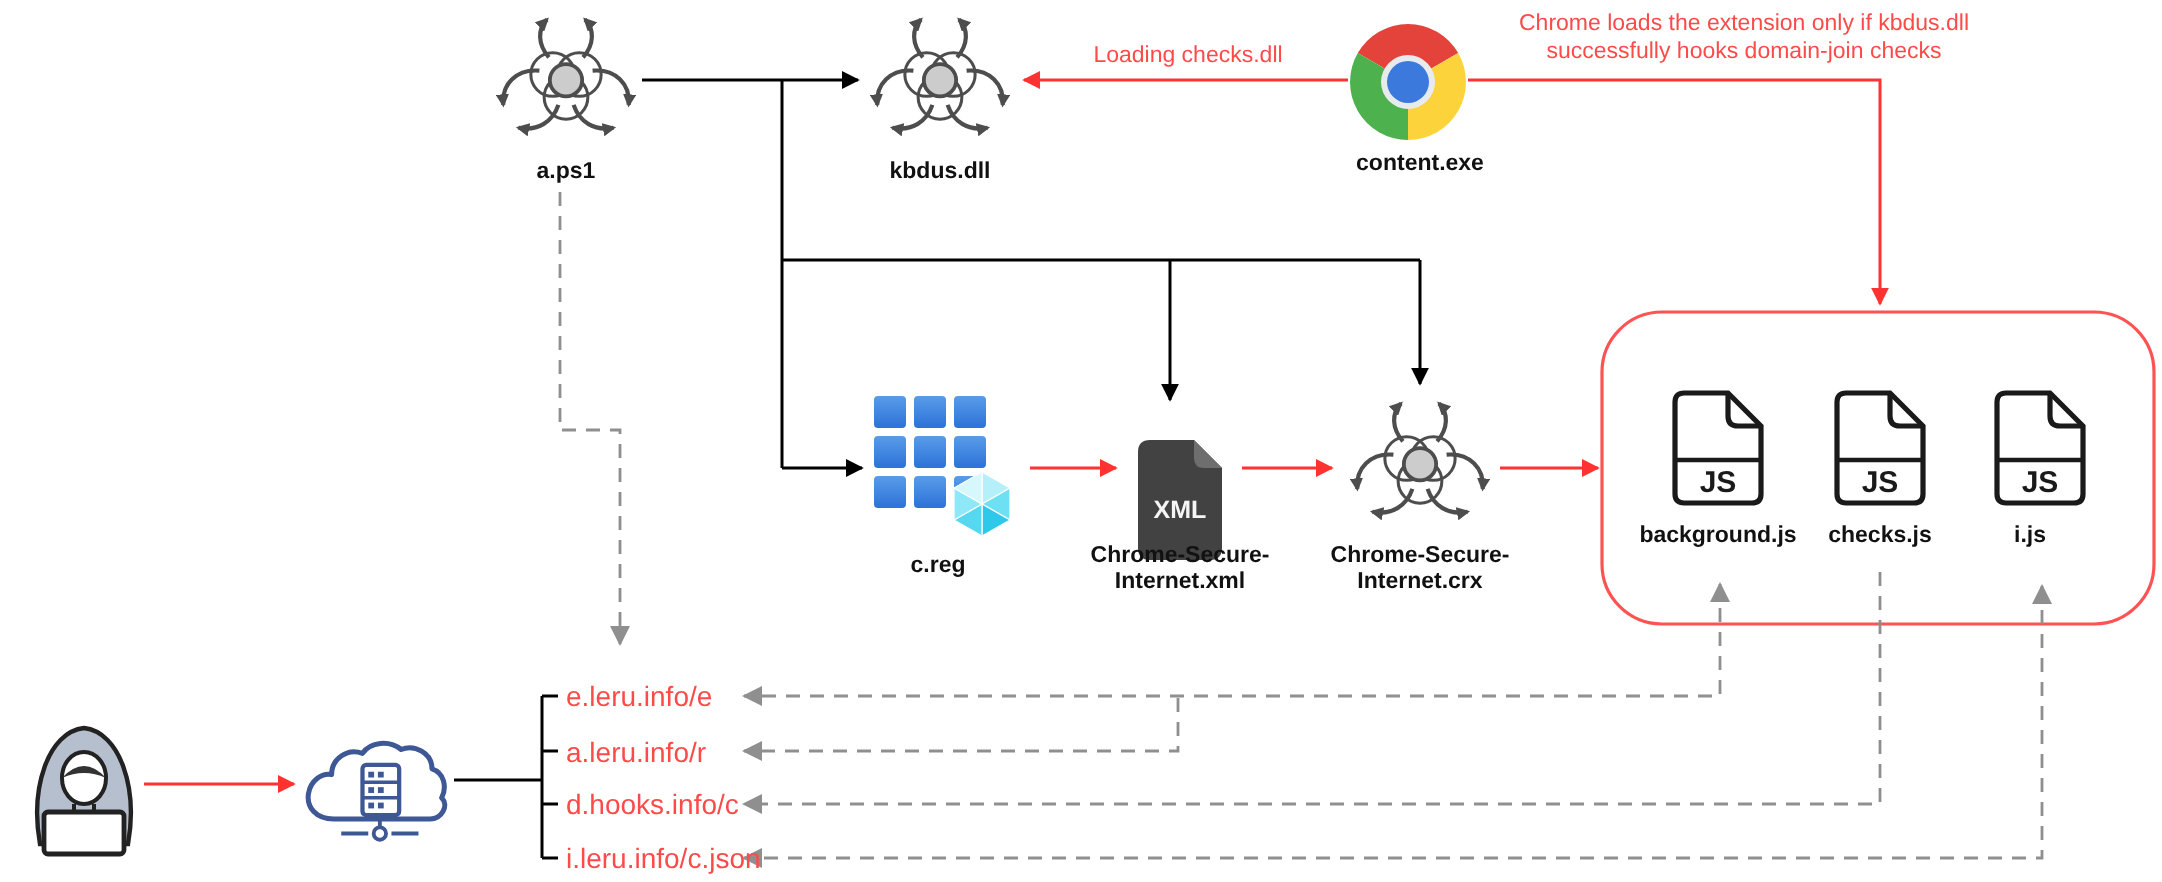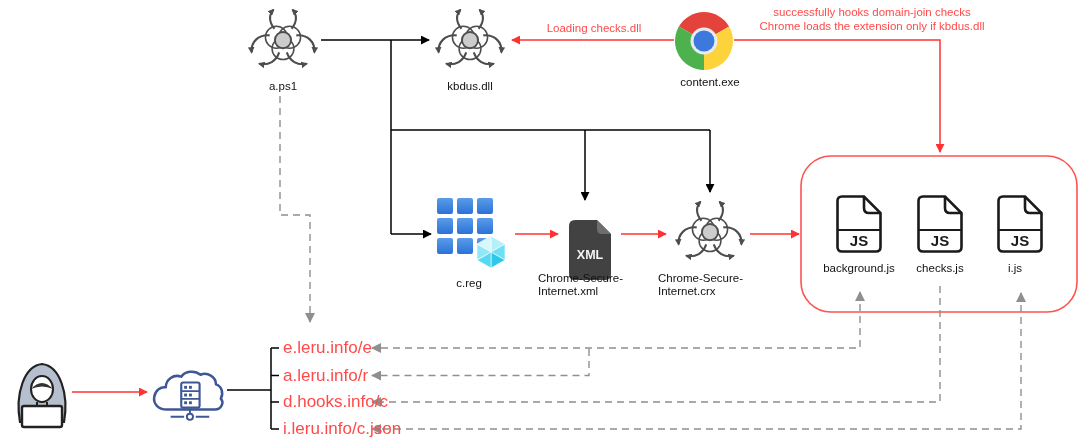--- a/index.html
+++ b/index.html
@@ -4,30 +4,30 @@
 <style>
   html,body{margin:0;padding:0;background:#ffffff;}
   .canvas{
     position:relative;width:1081px;height:441px;background:#ffffff;
     font-family:"Liberation Sans", sans-serif;overflow:hidden;
   }
   svg.wires{position:absolute;left:0;top:0;width:1081px;height:441px;}
   .icon{position:absolute;}
   .lbl{
     position:absolute;transform:translateX(-50%);
-    font-size:11.5px;color:#111;line-height:13px;white-space:nowrap;
+    font-size:11.5px;color:#111;text-align:center;line-height:13px;white-space:nowrap;font-weight:bold;
   }
   .lbl.wrap{white-space:normal;width:104px;}
   .ann{
     position:absolute;transform:translateX(-50%);
     font-size:11.5px;color:#ff4a4a;text-align:center;line-height:14px;white-space:nowrap;
   }
   .ann div{white-space:nowrap;}
   .url{
-    position:absolute;font-size:17px;color:#ff4a4a;line-height:12px;white-space:nowrap;
+    position:absolute;font-size:14px;color:#ff4a4a;line-height:12px;white-space:nowrap;
   }
 </style>
 </head>
 <body>
 
 <div class="canvas">
 
   <svg class="wires">
     <defs>
       <marker id="arrB" viewBox="0 0 10 10" refX="9" refY="5" markerWidth="9" markerHeight="9" markerUnits="userSpaceOnUse" orient="auto-start-reverse">
@@ -218,22 +218,22 @@
   <div class="lbl" style="left:710px;top:76px">content.exe</div>
   <div class="lbl" style="left:469px;top:277px">c.reg</div>
   <div class="lbl wrap" style="left:590px;top:272px">Chrome-Secure-Internet.xml</div>
   <div class="lbl wrap" style="left:710px;top:272px">Chrome-Secure-Internet.crx</div>
   <div class="lbl" style="left:859px;top:262px">background.js</div>
   <div class="lbl" style="left:940px;top:262px">checks.js</div>
   <div class="lbl" style="left:1015px;top:262px">i.js</div>
 
   <div class="ann" style="left:594px;top:21px">Loading checks.dll</div>
   <div class="ann" style="left:872px;top:5px">
+    <div>Chrome loads the extension only if kbdus.dll</div>
     <div>successfully hooks domain-join checks</div>
-    <div>Chrome loads the extension only if kbdus.dll</div>
   </div>
 
   <div class="url" style="left:283px;top:342px">e.leru.info/e</div>
   <div class="url" style="left:283px;top:369.5px">a.leru.info/r</div>
   <div class="url" style="left:283px;top:396px">d.hooks.info/c</div>
   <div class="url" style="left:283px;top:423px">i.leru.info/c.json</div>
 
 </div>
 
 </body></html>

